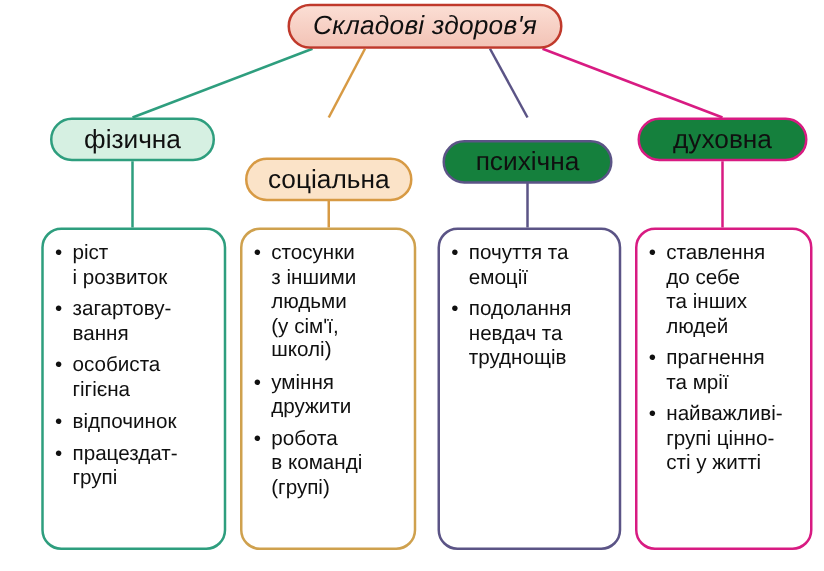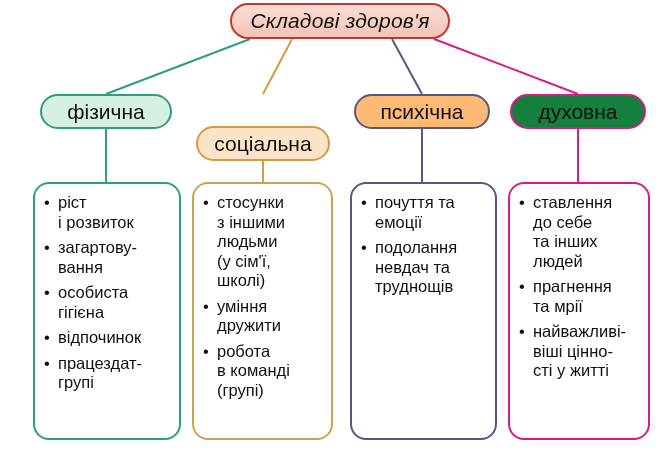--- a/index.html
+++ b/index.html
@@ -67,21 +67,21 @@
   }
   .cat-node .node-label {
     font-size: 21px;
     color: #101010;
     white-space: nowrap;
     text-align: right;
   }
 
   .cat-physical { left: 40px;  width: 132px; border-color: #2e9e7e; background: #d6f0e2; }
   .cat-social   { left: 196px; width: 134px; border-color: #d79a44; background: #fbe3c8; margin-top: 32px; }
-  .cat-mental   { left: 354px; width: 136px; border-color: #5b5486; background: #fdba74; }
+  .cat-mental   { left: 354px; width: 136px; border-color: #5b5486; background: #15803d; margin-top: 18px; }
   .cat-spirit   { left: 510px; width: 136px; border-color: #d81b82; background: #15803d; }
 
   
   .list-box {
     position: absolute;
     top: 182px;
     bottom: 17px;
     box-sizing: border-box;
     border-width: 2px;
     border-style: solid;
@@ -236,19 +236,19 @@
 людей</span>
       </li>
       <li>
         <span class="bullet">•</span>
         <span class="item-text">прагнення
 та мрії</span>
       </li>
       <li>
         <span class="bullet">•</span>
         <span class="item-text">найважливі-
-віші цінно-
+групі цінно-
 сті у житті</span>
       </li>
     </ul>
   </div>
 
 </div>
 
 </body></html>

